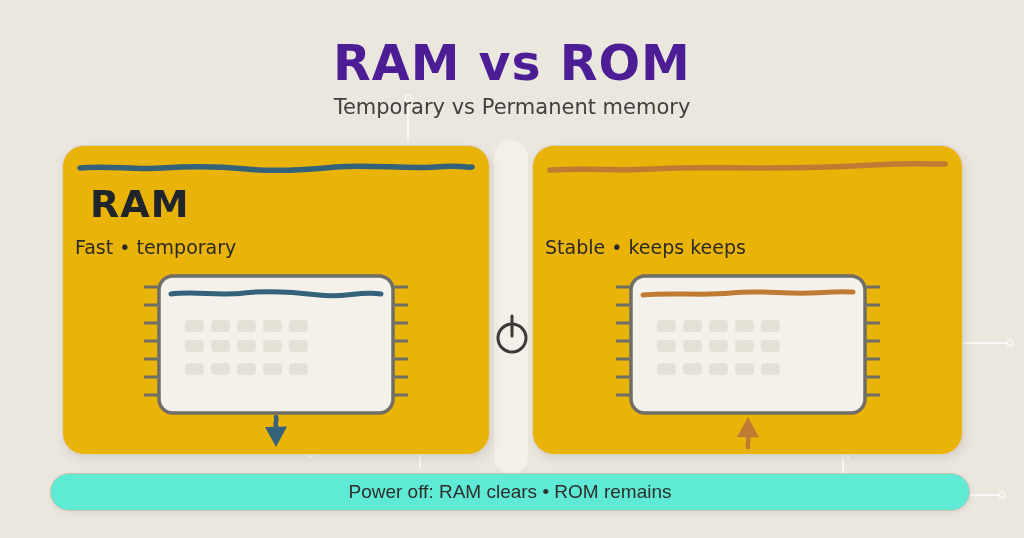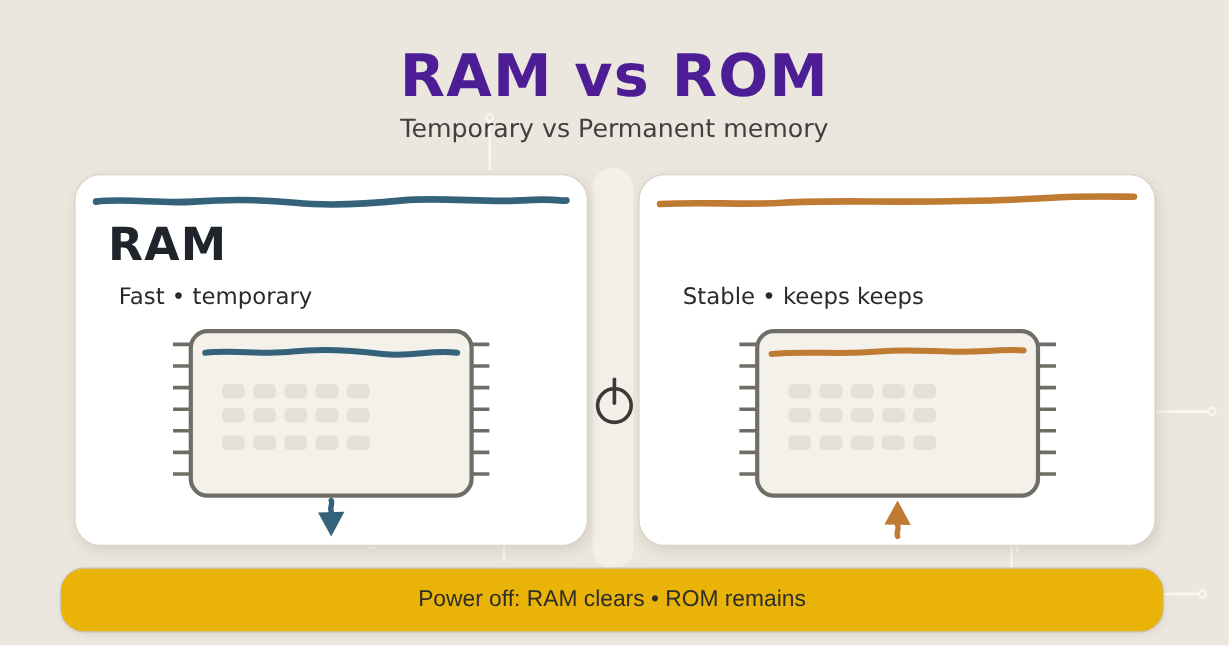--- a/index.html
+++ b/index.html
@@ -19,42 +19,42 @@
   
   .header{position:absolute;left:0;top:0;width:100%;text-align:center;}
   .title{
     margin:0;padding-top:38px;
     font-size:49px;font-weight:700;letter-spacing:1px;color:#4c1d95;line-height:1.05;
   }
   .subtitle{margin-top:6px;font-size:21px;color:#404040;}
   
   .card{
     position:absolute;top:145px;height:310px;
-    background:#ffffff;
+    background:#eab308;
     border:1px solid #d9d3c8;
     border-radius:22px;
     box-shadow:2px 4px 10px rgba(140,130,112,.22);
     box-sizing:border-box;
   }
   .card-ram{left:62px;width:428px;}
   .card-rom{left:532px;width:431px;}
   .accent-line{position:absolute;left:14px;top:14px;width:calc(100% - 28px);height:14px;}
   .card-heading{
     position:absolute;left:27px;top:36px;margin:0;
     font-size:38px;font-weight:700;letter-spacing:1px;color:#20242b;
   }
-  .card-tagline{position:absolute;left:36px;top:90px;font-size:19px;color:#2a2a28;}
+  .card-tagline{position:absolute;left:12px;top:90px;font-size:19px;color:#2a2a28;}
   .chip{position:absolute;top:126px;left:50%;transform:translateX(-50%);}
   .arrow{position:absolute;top:268px;left:50%;transform:translateX(-50%);}
   
   .power-icon-wrap{position:absolute;left:489px;top:310px;width:46px;height:50px;}
   
   .footer-bar{
-    position:absolute;left:50px;top:473px;width:920px;height:54px;
-    background:#eab308;border:1.5px solid #c8c2b6;border-radius:20px;
+    position:absolute;left:50px;top:473px;width:920px;height:38px;
+    background:#5eead4;border:1.5px solid #c8c2b6;border-radius:20px;
     box-sizing:border-box;
     display:flex;align-items:center;justify-content:center;
     box-shadow:1px 2px 5px rgba(140,130,112,.15);
   }
   .footer-text{font-family:"Liberation Sans",sans-serif;font-size:19px;color:#2f2e2b;}
 </style>
 </head>
 <body>
 
 <div class="page">

